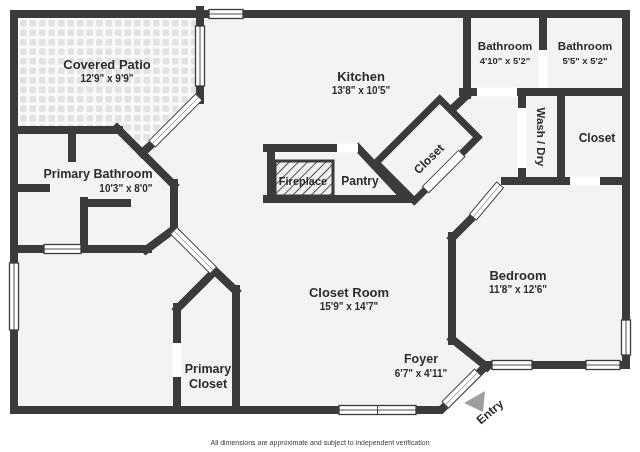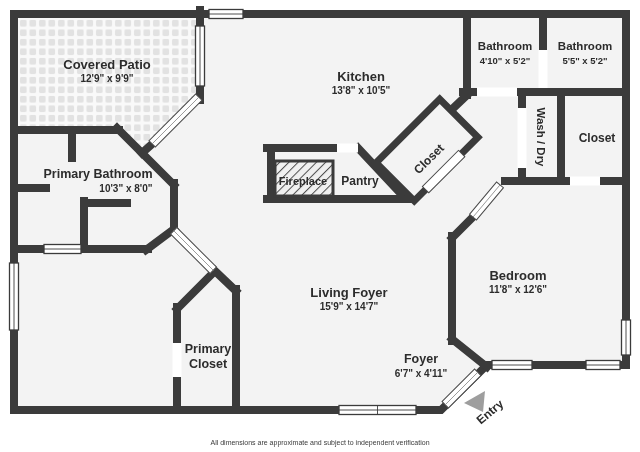--- a/index.html
+++ b/index.html
@@ -25,21 +25,21 @@
     color:var(--label);font-weight:700;white-space:nowrap;line-height:1.18;}
   .lbl .nm{font-size:13px;}
   .lbl .dm{font-size:10px;margin-top:1px;}
   .lbl.small .nm{font-size:11.5px;}
   .lbl.small .dm{font-size:9.5px;}
   .lbl.tiny .nm{font-size:11px;}
   .lbl.mid .nm{font-size:12px;}
   .lbl.rot90{transform:translate(-50%,-50%) rotate(90deg);}
   .lbl.rot-45{transform:translate(-50%,-50%) rotate(-45deg);}
   .lbl.rot-40{transform:translate(-50%,-50%) rotate(-40deg);}
-  .lbl.wrap{white-space:normal;width:62px;font-size:12.5px;}
+  .lbl.wrap{white-space:normal;width:62px;font-size:12.5px;margin-top:20px;}
   .watermark{position:absolute;left:3px;top:420px;font-size:15px;font-weight:700;
     color:var(--watermark);letter-spacing:1px;opacity:.95;}
   .disclaimer{position:absolute;left:320px;top:439px;transform:translateX(-50%);
     font-size:7px;color:#3a3a3a;white-space:nowrap;}
 </style>
 </head>
 <body>
 
 <div class="stage">
 
@@ -167,21 +167,21 @@
 
   <div class="lbl mid" style="left:360px;top:181px;">
     <div class="nm">Pantry</div>
   </div>
 
   <div class="lbl mid rot-45" style="left:429px;top:159px;">
     <div class="nm">Closet</div>
   </div>
 
   <div class="lbl" style="left:349px;top:299px;">
-    <div class="nm">Living Foyer</div>
+    <div class="nm">Closet Room</div>
     <div class="dm">15'9" x 14'7"</div>
   </div>
 
   <div class="lbl" style="left:518px;top:282px;">
     <div class="nm">Bedroom</div>
     <div class="dm">11'8" x 12'6"</div>
   </div>
 
 
   <div class="lbl wrap" style="left:208px;top:357px;">

